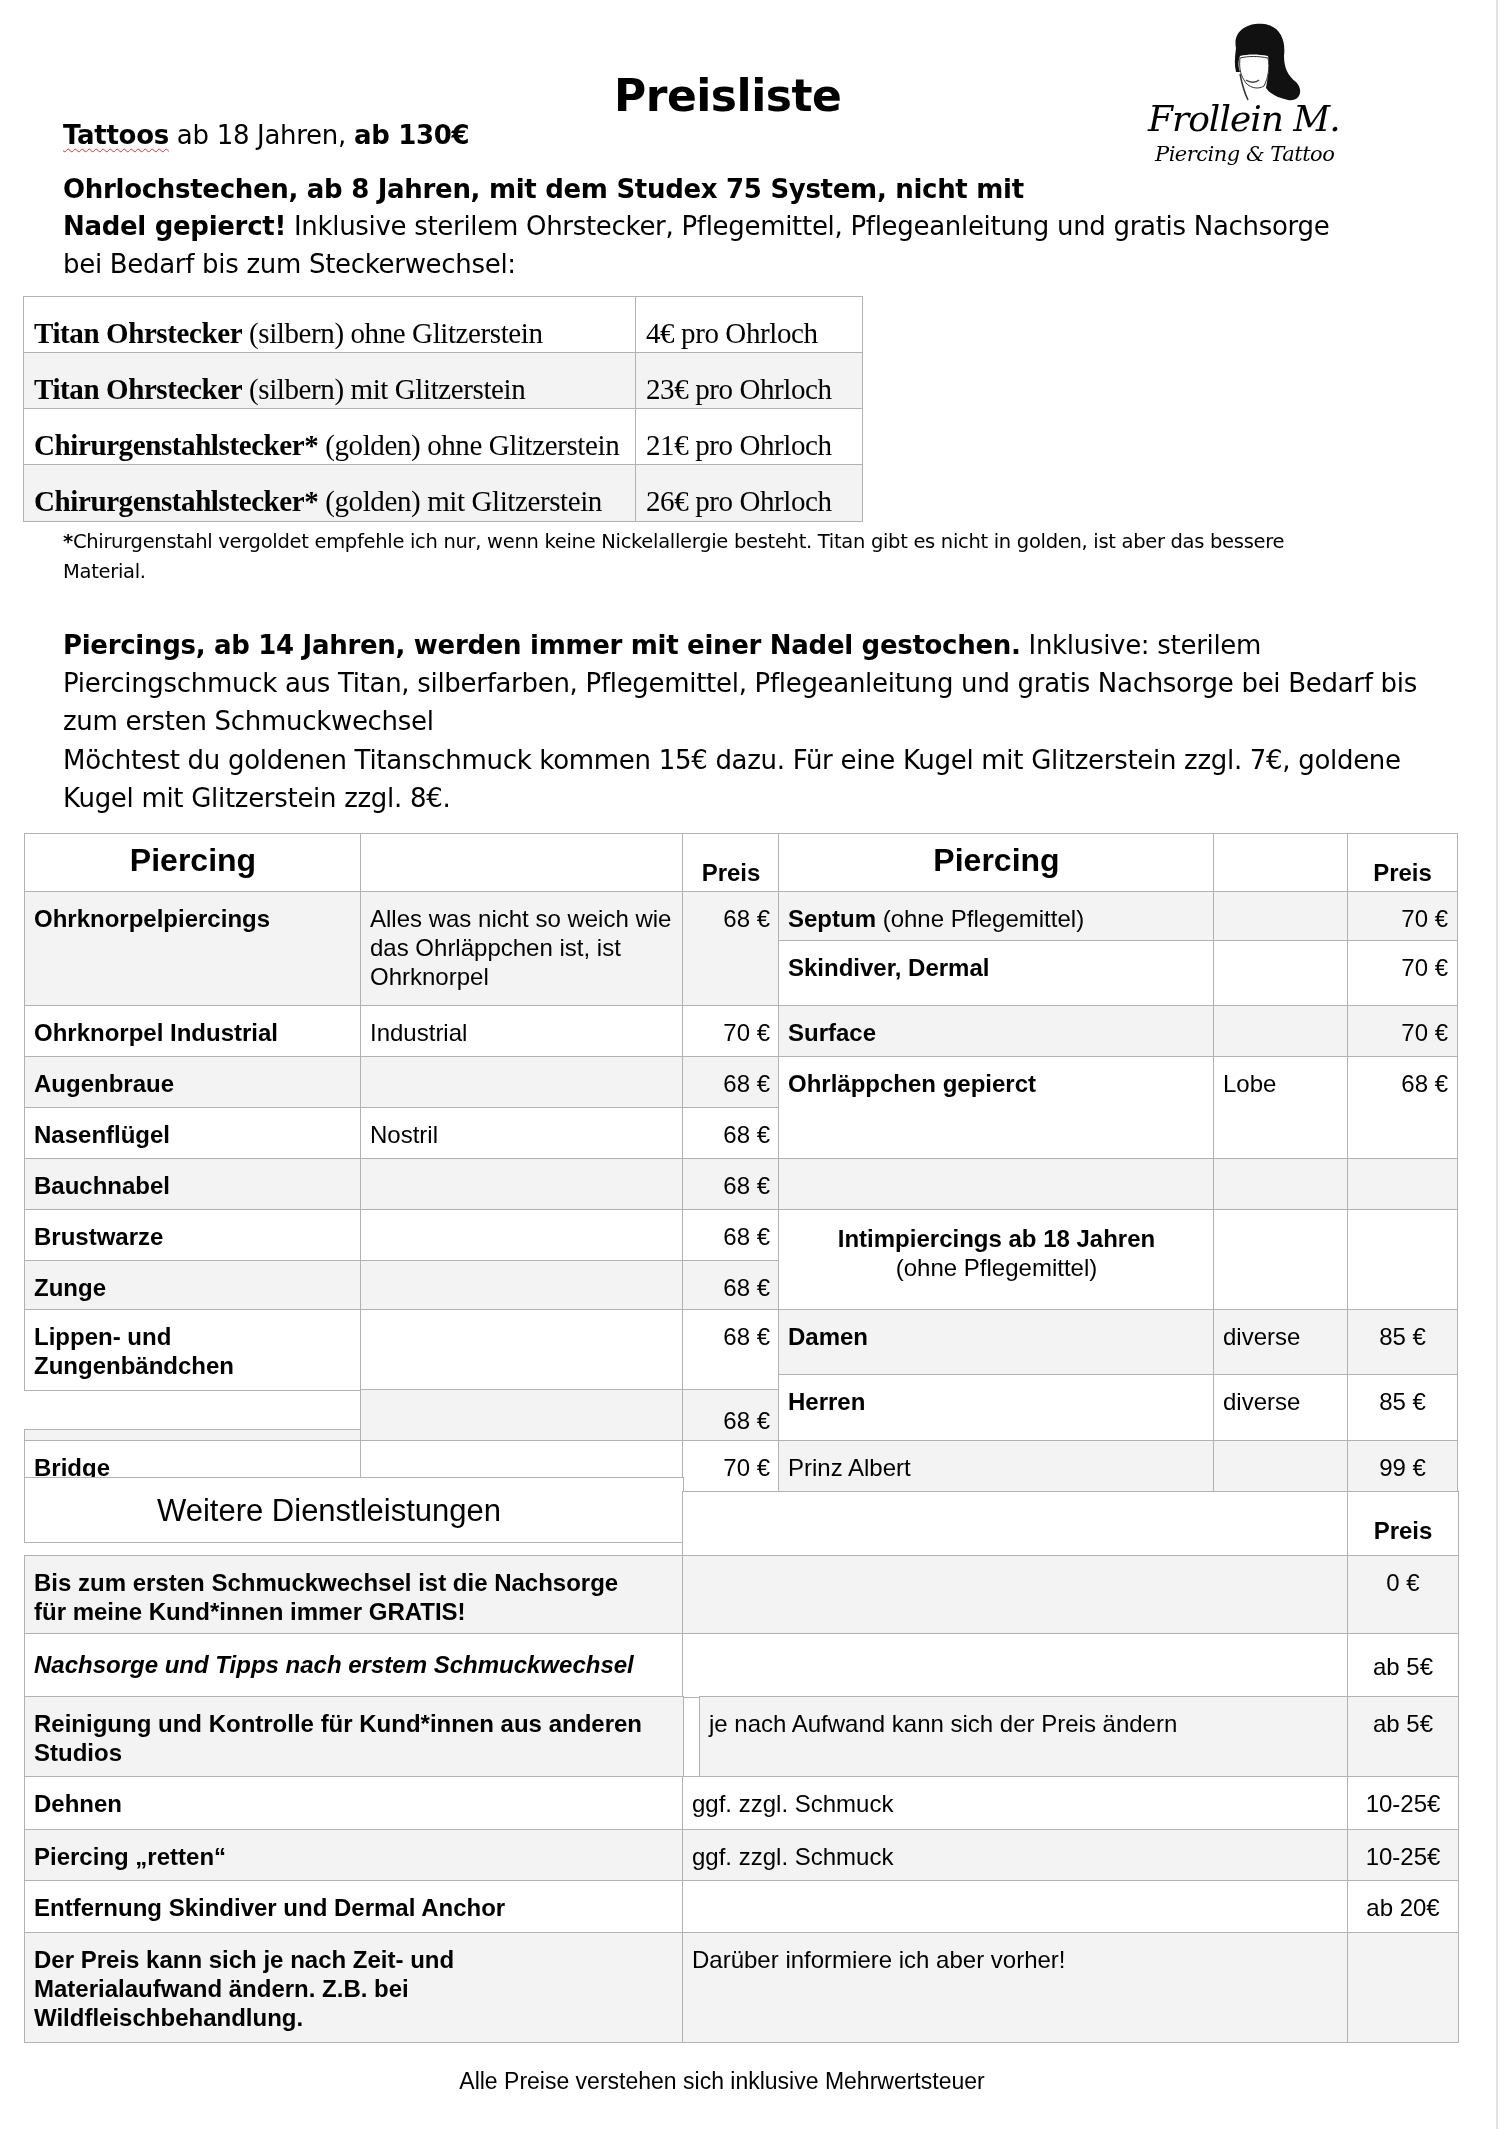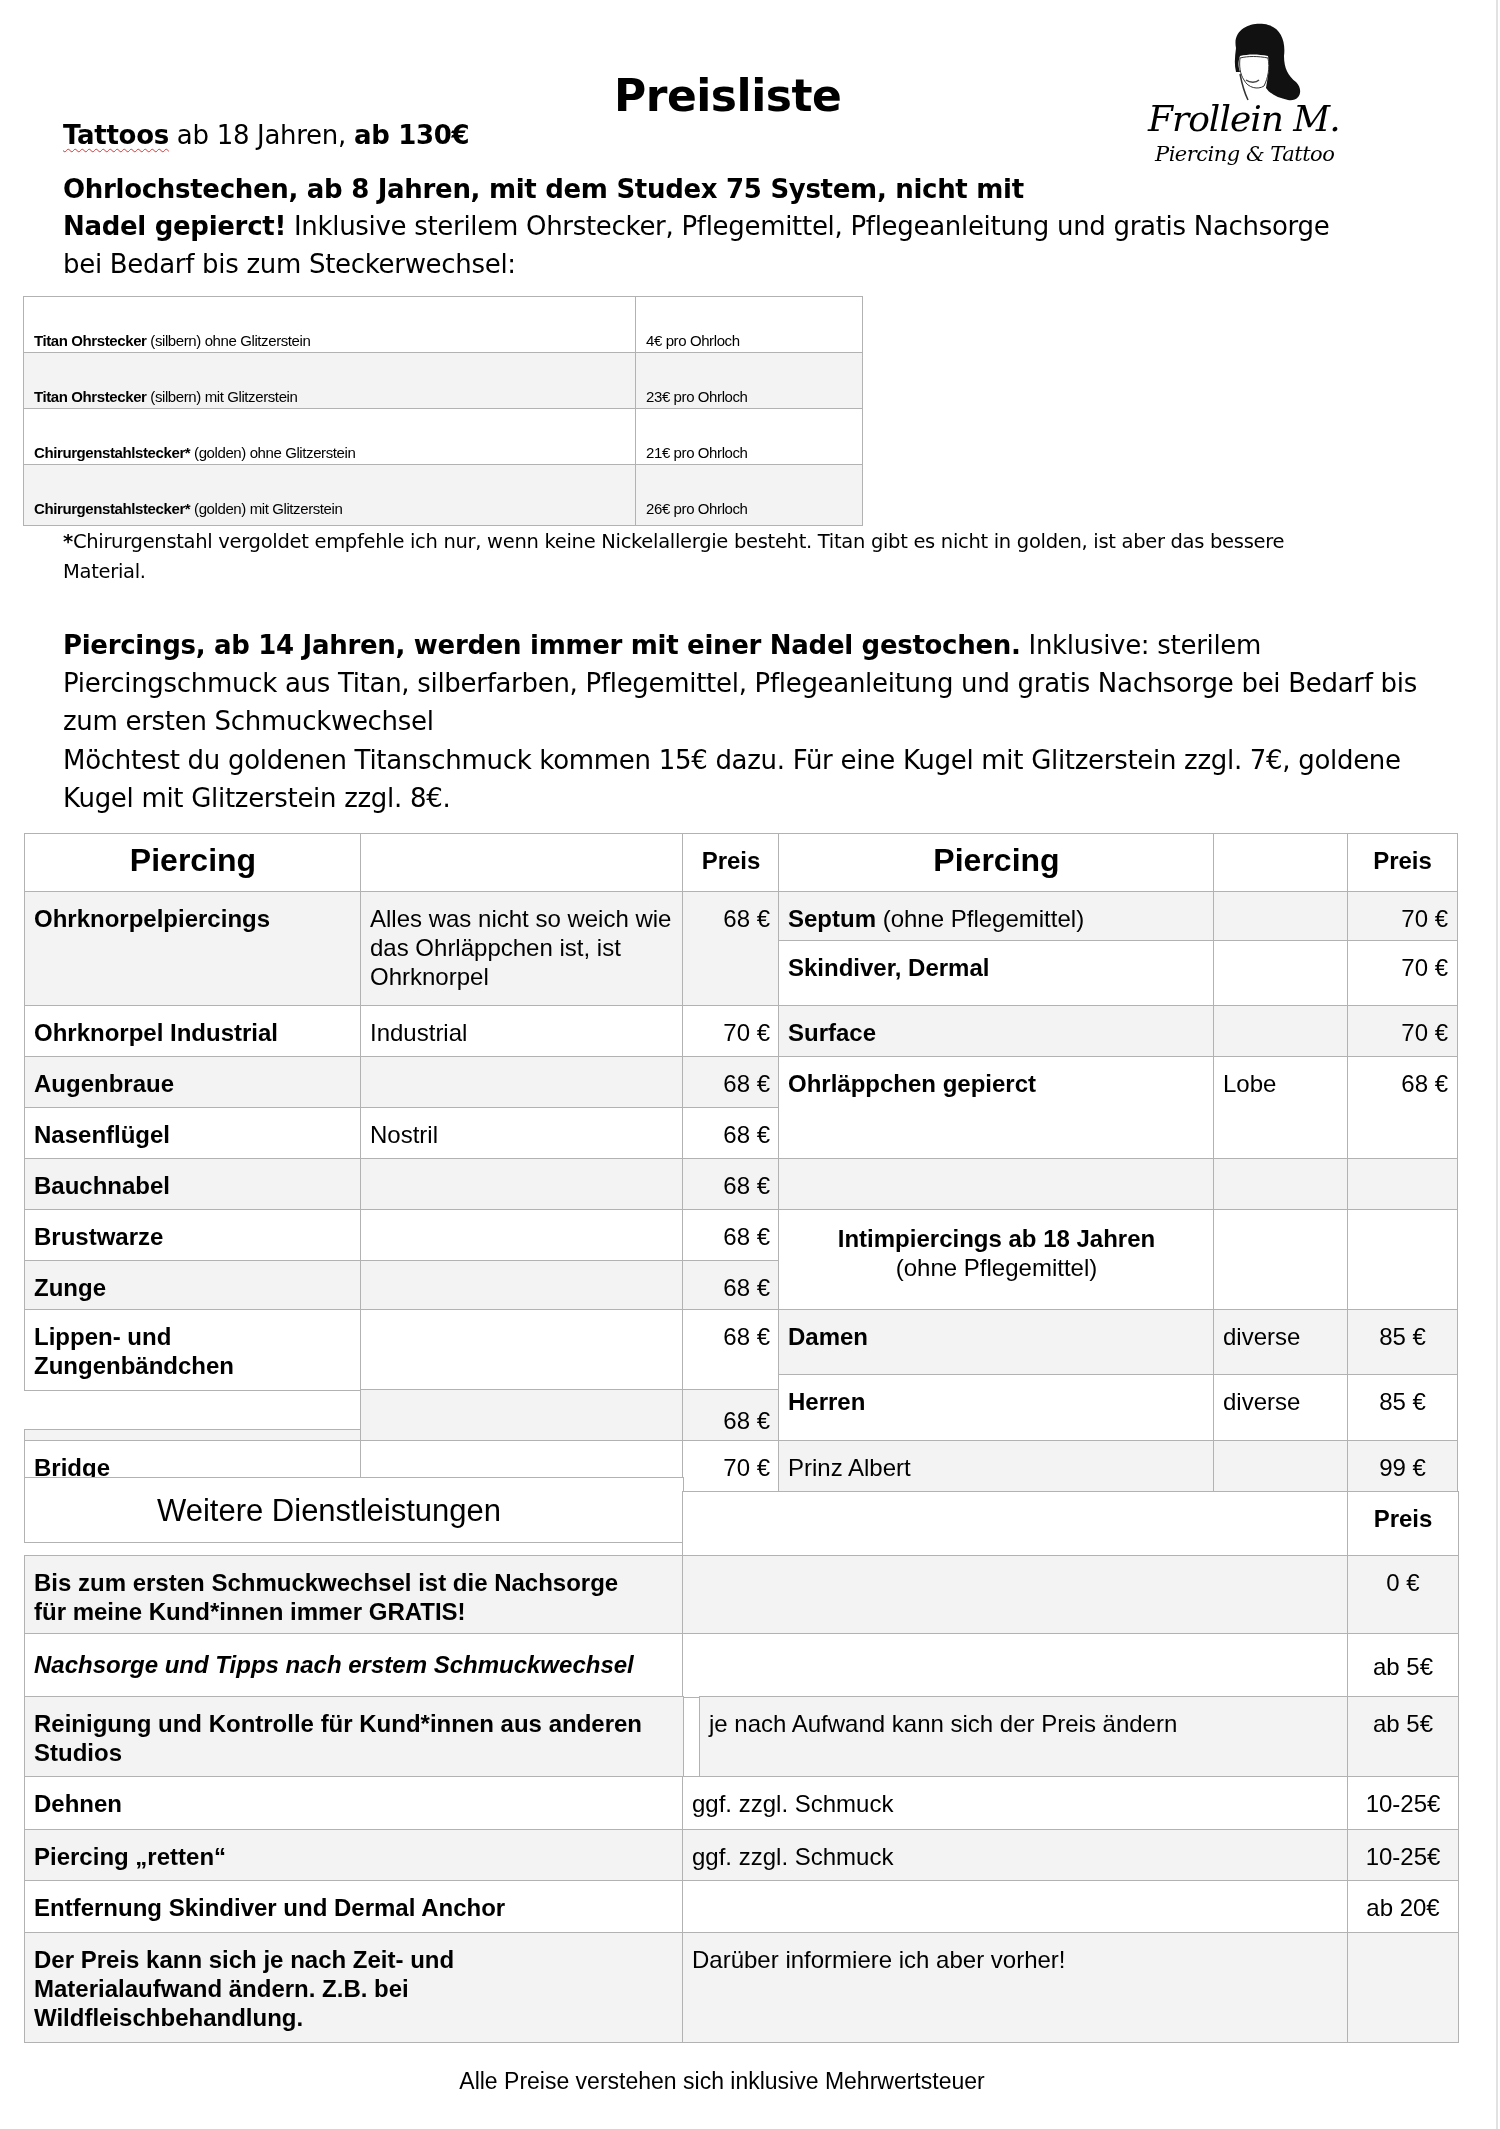--- a/index.html
+++ b/index.html
@@ -15,23 +15,23 @@
   .logo-sub { position:absolute; left:15px; top:122px; font-family:"DejaVu Serif", serif; font-style:italic; font-size:21px; white-space:nowrap; letter-spacing:-0.5px; }
 
   
   .cell { position:absolute; box-sizing:border-box; border:1.5px solid #b2b2b2; font-family:"Liberation Sans", sans-serif; font-size:24px; line-height:29px; padding:12px 9px; }
   .g { background:#f3f3f3; }
   .w { background:#ffffff; }
   .b { font-weight:bold; }
   .r { text-align:right; }
   .c { text-align:center; }
   .hdr-big { font-size:32px; font-weight:bold; text-align:center; }
-  .hdr-sm { font-size:24px; font-weight:bold; text-align:center; padding-top:12px; }
-
-  .stud { font-family:Liberation Sans, sans-serif; font-size:15px; padding:30px 10px; letter-spacing:-0.4px; white-space:nowrap; line-height:28px;}
+  .hdr-sm { font-size:24px; font-weight:bold; text-align:center; padding-top:24px; }
+
+  .stud { font-family:Liberation Serif, serif; font-size:29px; padding:22px 10px; letter-spacing:-0.4px; white-space:nowrap; line-height:28px;}
   .foot { font-family:"DejaVu Sans", sans-serif; font-size:19.5px; left:63px; white-space:nowrap; letter-spacing:-0.3px; }
   .footer { left:0; width:1444px; top:2068px; text-align:center; font-family:"Liberation Sans", sans-serif; font-size:23px; }
 </style>
 </head>
 <body>
 
 <div class="page-edge"></div>
 
 <div class="abs title">Preisliste</div>
 

